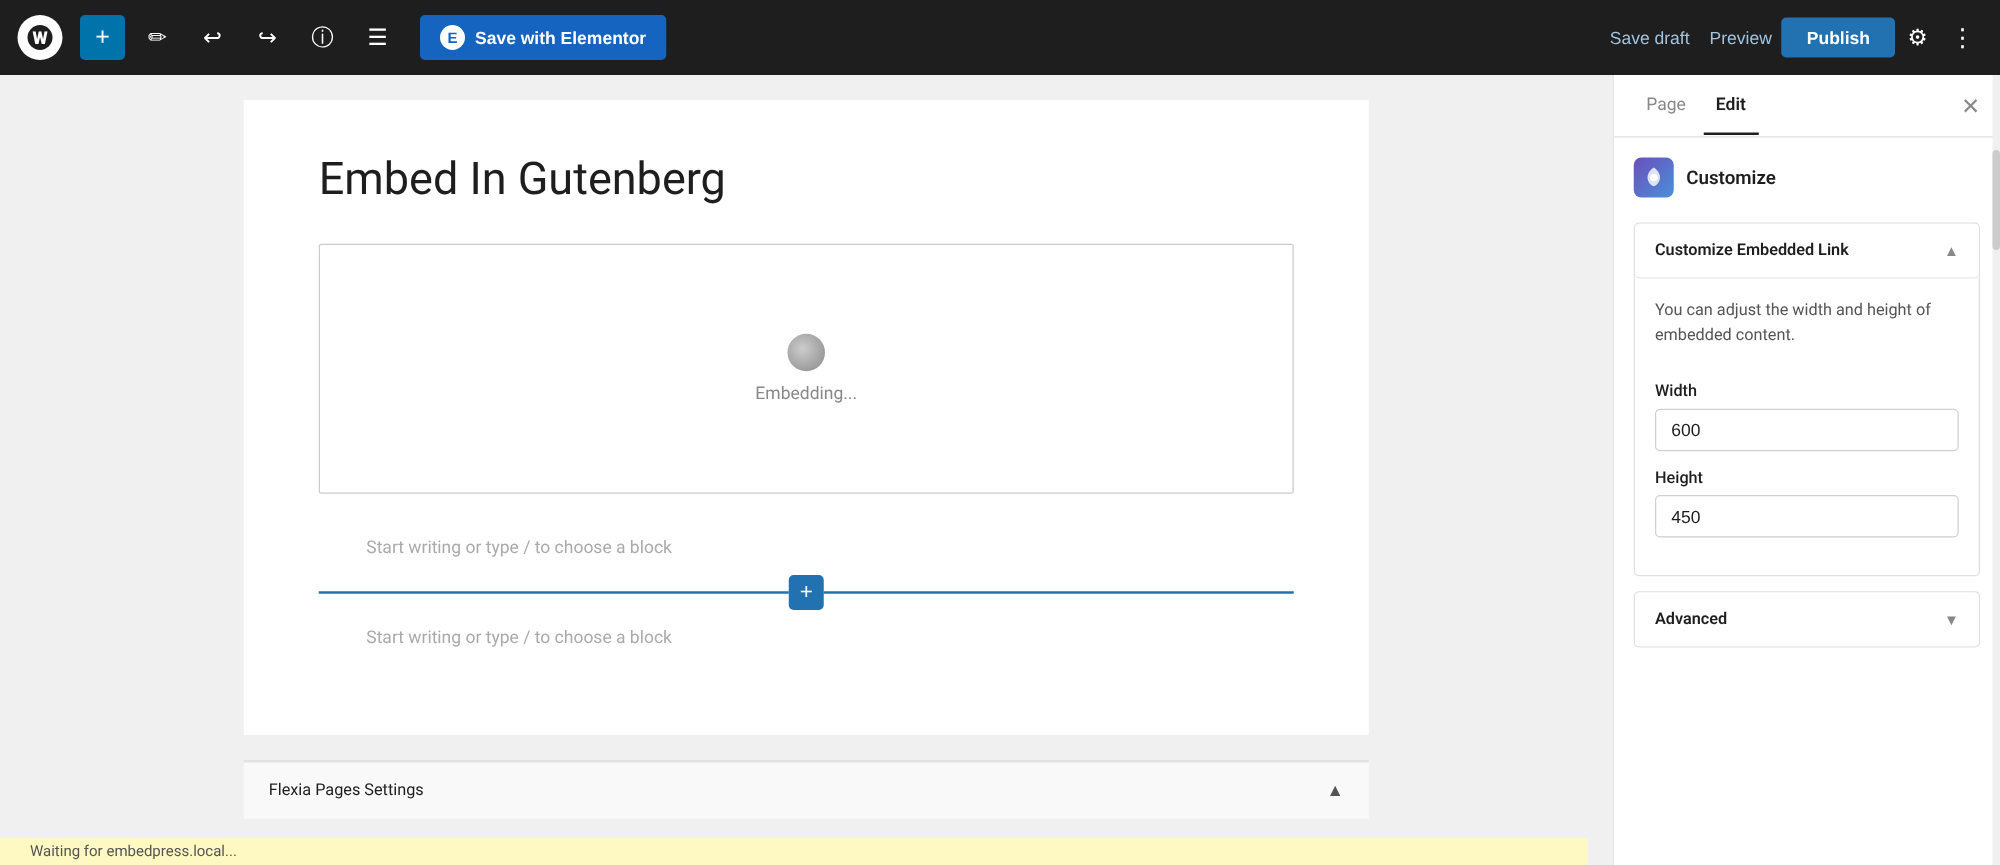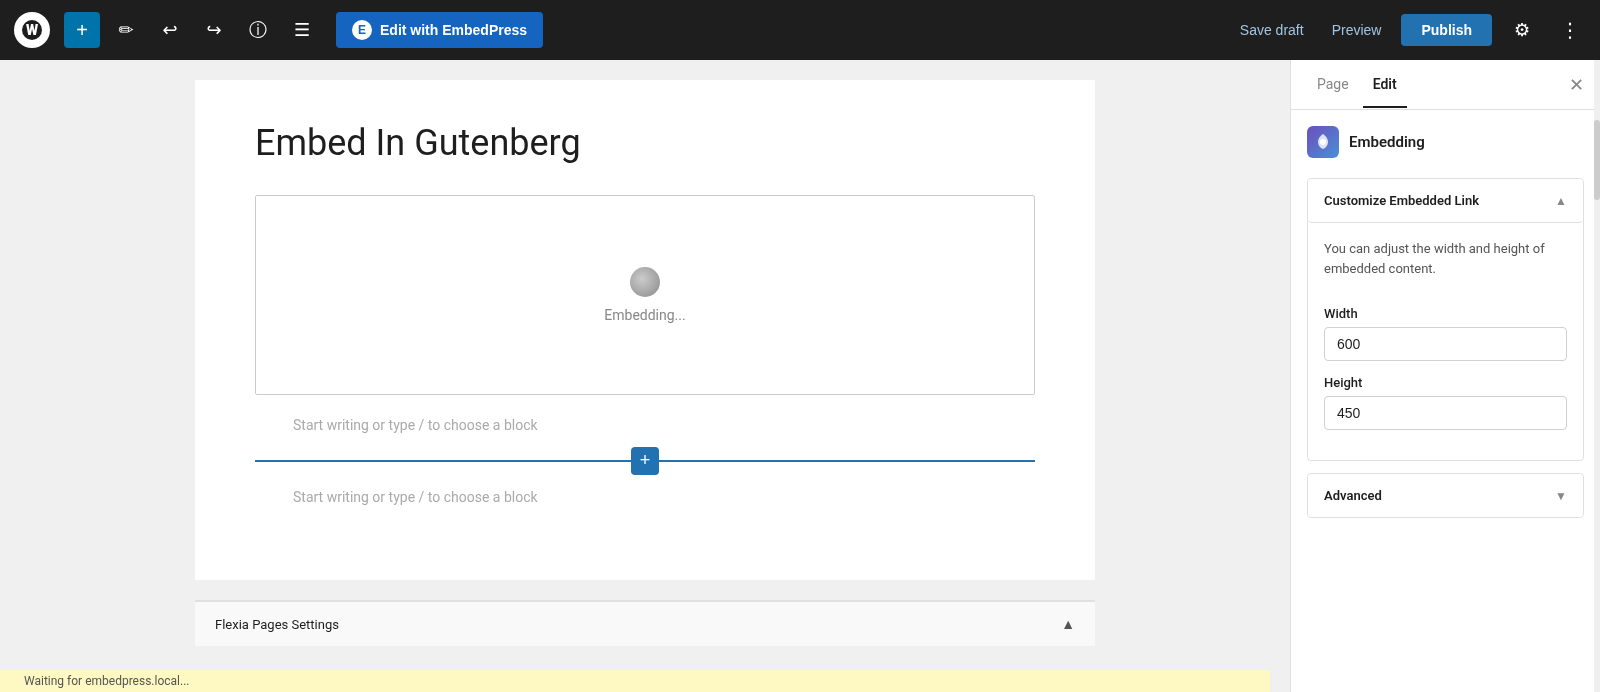--- a/index.html
+++ b/index.html
@@ -66,21 +66,21 @@
       width: 20px; height: 20px;
       background: #fff;
       border-radius: 50%;
       display: flex; align-items: center; justify-content: center;
       color: #1565c0;
       font-weight: 900;
       font-size: 12px;
     }
     .toolbar-right {
       margin-left: auto;
-      display: flex; align-items: center; gap: 12px;
+      display: flex; align-items: center; 
     }
     .save-draft-btn, .preview-btn {
       background: transparent;
       border: none;
       color: #a0c4e1;
       font-size: 14px;
       cursor: pointer;
       padding: 6px 8px;
     }
     .publish-btn {
@@ -144,21 +144,21 @@
     .embed-block {
       border: 1px solid #ccc;
       border-radius: 2px;
       background: #fff;
       width: 100%;
       height: 200px;
       display: flex;
       flex-direction: column;
       align-items: center;
       justify-content: center;
-      margin-bottom: 12px;
+      margin-bottom: 25px;
     }
     .embed-spinner {
       width: 30px; height: 30px;
       background: radial-gradient(circle at 40% 40%, #ccc, #888);
       border-radius: 50%;
       margin-bottom: 10px;
     }
     .embed-text {
       color: #888;
       font-size: 14px;
@@ -371,21 +371,21 @@
   </button>
   <button class="toolbar-btn">
     <span>ⓘ</span>
   </button>
   <button class="toolbar-btn">
     <span>☰</span>
   </button>
 
   <button class="elementor-btn">
     <div class="el-icon">E</div>
-    <span>Edit with EmbedPress</span>
+    <span>Save with Elementor</span>
   </button>
 
   <div class="toolbar-right">
     <button class="save-draft-btn">Save draft</button>
     <button class="preview-btn">Preview</button>
     <button class="publish-btn">Publish</button>
     <button class="settings-btn">
       <span>⚙</span>
     </button>
     <button class="more-btn">
@@ -439,21 +439,21 @@
 
     <div class="sidebar-content">
 
       <div class="embedpress-branding">
         <div class="ep-logo">
           <svg width="20" height="20" viewBox="0 0 20 20" fill="none">
             <path d="M10 2C10 2 5 5 5 10C5 13 7 16 10 17C13 16 15 13 15 10C15 5 10 2 10 2Z" fill="white" opacity="0.8"></path>
             <circle cx="10" cy="10" r="3" fill="white"></circle>
           </svg>
         </div>
-        <span class="ep-name">Embedding</span>
+        <span class="ep-name">Customize</span>
       </div>
 
       <div class="section-panel">
         <div class="section-header open">
           <span class="section-title">Customize Embedded Link</span>
           <span class="chevron-icon">▲</span>
         </div>
         <div class="section-body">
           <p class="section-description">You can adjust the width and height of embedded content.</p>
 

